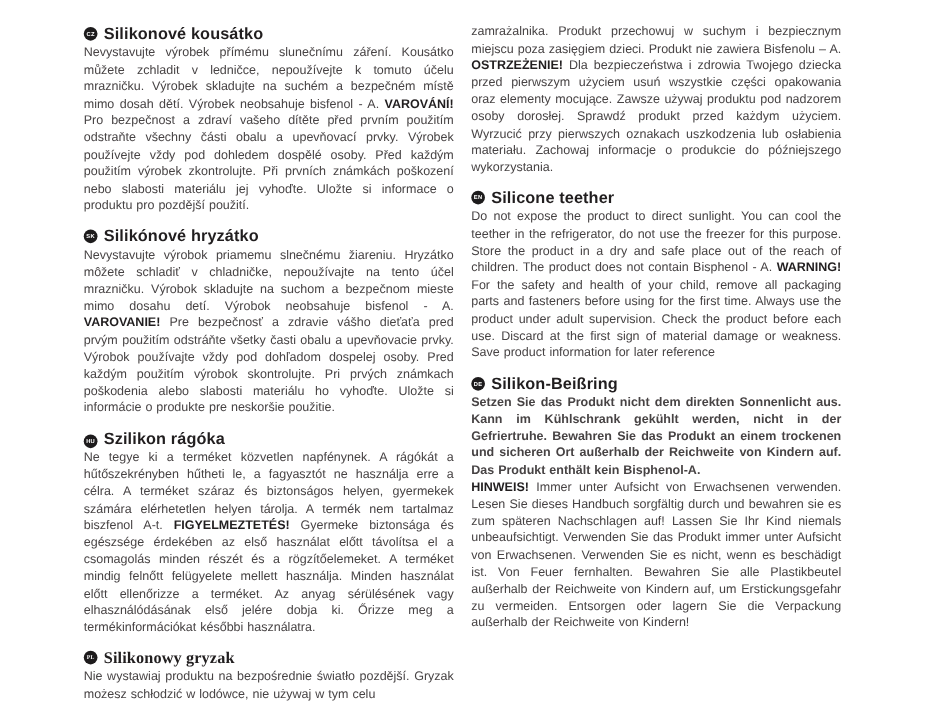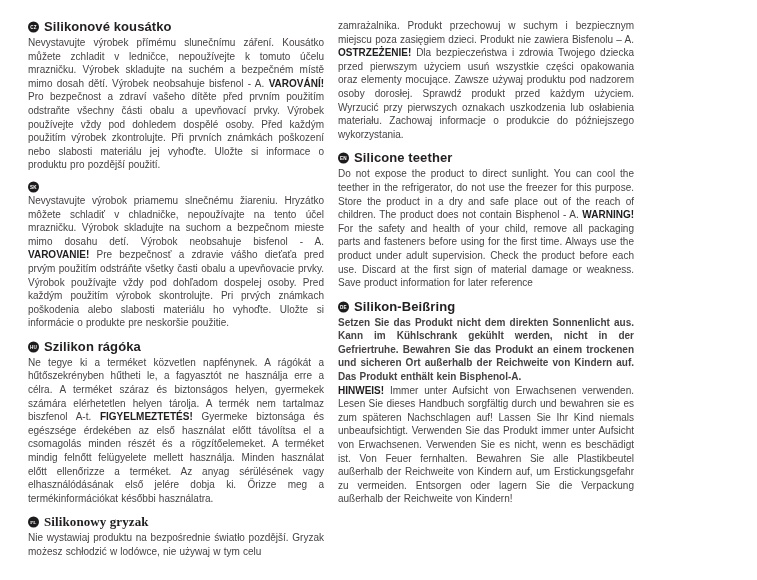--- a/index.html
+++ b/index.html
@@ -14,20 +14,21 @@
     font-family: "Liberation Sans", sans-serif;
     -webkit-font-smoothing: antialiased;
   }
   .page {
     box-sizing: border-box;
     width: 653px;
     height: 580px;
     padding: 19px 19px 0 28px;
     display: flex;
     gap: 14px;
+    margin-left: 39px;
   }
   .col {
     flex: 1 1 0;
     min-width: 0;
   }
   .section {
     margin: 0 0 9px 0;
   }
   .heading {
     margin: 0 0 2px 0;
@@ -76,25 +77,26 @@
       <section class="section">
         <h2 class="heading" style="color: rgb(33, 30, 31);">
           <span class="badge" style="background: rgb(29, 27, 28); color: rgb(255, 255, 255);">CZ</span>
           <span class="title">Silikonové kousátko</span>
         </h2>
         <p class="para" style="color: rgb(71, 67, 68);"><span class="seg">Nevystavujte výrobek přímému slunečnímu záření. Kousátko můžete zchladit v ledničce, nepoužívejte k tomuto účelu mrazničku. Výrobek skladujte na suchém a bezpečném místě mimo dosah dětí. Výrobek neobsahuje bisfenol - A. </span><span class="seg bold" style="color: rgb(33, 30, 31);">VAROVÁNÍ!</span><span class="seg"> Pro bezpečnost a zdraví vašeho dítěte před prvním použitím odstraňte všechny části obalu a upevňovací prvky. Výrobek používejte vždy pod dohledem dospělé osoby. Před každým použitím výrobek zkontrolujte. Při prvních známkách poškození nebo slabosti materiálu jej vyhoďte. Uložte si informace o produktu pro pozdější použití.</span></p>
       </section>
       <section class="section">
         <h2 class="heading" style="color: rgb(33, 30, 31);">
           <span class="badge" style="background: rgb(29, 27, 28); color: rgb(255, 255, 255);">SK</span>
+          <span class="title">Silikónové hryzátko</span>
         </h2>
         <p class="para" style="color: rgb(71, 67, 68);"><span class="seg">Nevystavujte výrobok priamemu slnečnému žiareniu. Hryzátko môžete schladiť v chladničke, nepoužívajte na tento účel mrazničku. Výrobok skladujte na suchom a bezpečnom mieste mimo dosahu detí. Výrobok neobsahuje bisfenol - A. </span><span class="seg bold" style="color: rgb(33, 30, 31);">VAROVANIE!</span><span class="seg"> Pre bezpečnosť a zdravie vášho dieťaťa pred prvým použitím odstráňte všetky časti obalu a upevňovacie prvky. Výrobok používajte vždy pod dohľadom dospelej osoby. Pred každým použitím výrobok skontrolujte. Pri prvých známkach poškodenia alebo slabosti materiálu ho vyhoďte. Uložte si informácie o produkte pre neskoršie použitie.</span></p>
       </section>
       <section class="section">
-        <h2 class="heading" style="color: rgb(33, 30, 31);">
+        <h2 class="heading" style="color: rgb(33, 30, 31); align-items: flex-end;">
           <span class="badge" style="background: rgb(29, 27, 28); color: rgb(255, 255, 255);">HU</span>
           <span class="title">Szilikon rágóka</span>
         </h2>
         <p class="para" style="color: rgb(71, 67, 68);"><span class="seg">Ne tegye ki a terméket közvetlen napfénynek. A rágókát a hűtőszekrényben hűtheti le, a fagyasztót ne használja erre a célra. A terméket száraz és biztonságos helyen, gyermekek számára elérhetetlen helyen tárolja. A termék nem tartalmaz biszfenol A-t. </span><span class="seg bold" style="color: rgb(33, 30, 31);">FIGYELMEZTETÉS!</span><span class="seg"> Gyermeke biztonsága és egészsége érdekében az első használat előtt távolítsa el a csomagolás minden részét és a rögzítőelemeket. A terméket mindig felnőtt felügyelete mellett használja. Minden használat előtt ellenőrizze a terméket. Az anyag sérülésének vagy elhasználódásának első jelére dobja ki. Őrizze meg a termékinformációkat későbbi használatra.</span></p>
       </section>
       <section class="section">
         <h2 class="heading" style="color: rgb(33, 30, 31); font-family: Liberation Serif, serif;">
           <span class="badge" style="background: rgb(29, 27, 28); color: rgb(255, 255, 255);">PL</span>
           <span class="title">Silikonowy gryzak</span>
         </h2>

